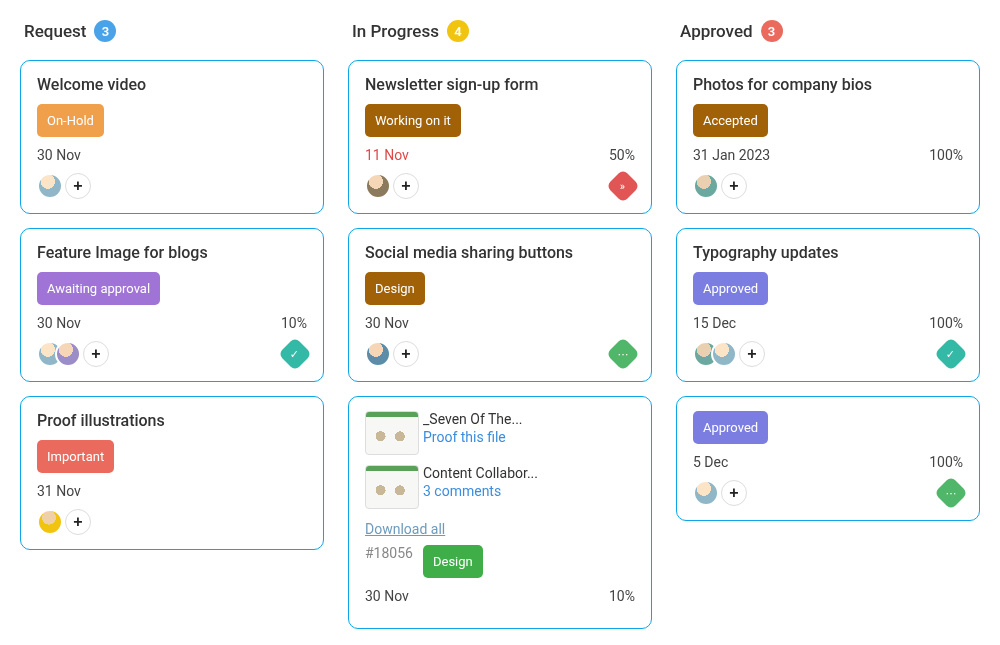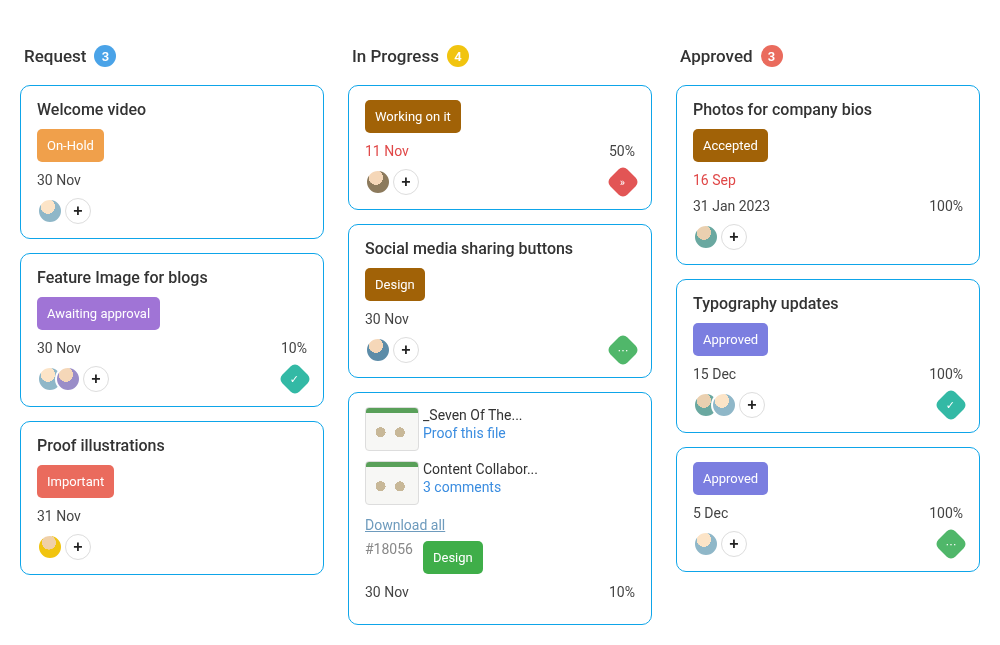--- a/index.html
+++ b/index.html
@@ -4,21 +4,21 @@
 <style>
   * { box-sizing: border-box; margin: 0; padding: 0; }
   body {
     font-family: -apple-system, BlinkMacSystemFont, "Segoe UI", Roboto, sans-serif;
     background: #fff;
     padding: 20px;
     width: 1000px;
     height: 645px;
     color: #333;
   }
-  .board { display: flex; gap: 24px; margin-top: 25px; }
+  .board { display: flex; gap: 24px; }
   .column { flex: 1; min-width: 0; }
   .col-header {
     display: flex; align-items: center; gap: 8px;
     margin-bottom: 18px;
     padding-left: 4px;
   }
   .col-title { font-size: 17px; font-weight: 500; color: #333; }
   .count-badge {
     display: inline-flex; align-items: center; justify-content: center;
     min-width: 22px; height: 22px; padding: 0 6px;
@@ -146,21 +146,21 @@
             <div class="avatar av3"></div>
             <button class="add-btn">+</button>
           </div>
         </div></div>
     </div>
     <div class="column">
       <div class="col-header">
         <span class="col-title">In Progress</span>
         <span class="count-badge count-yellow">4</span>
       </div>
-      <div class="card"><span class="tag tag-green-light">Working on it</span><div class="date-row">
+      <div class="card"><div class="card-title">Newsletter sign-up form</div><span class="tag tag-green-light">Working on it</span><div class="date-row">
           <span class="date-red">11 Nov</span>
           <span class="pct">50%</span>
         </div><div class="footer-row">
           <div class="avatars">
             <div class="avatar av4"></div>
             <button class="add-btn">+</button>
           </div>
           <div class="priority pri-red">
             <span>»</span>
           </div>
@@ -195,22 +195,20 @@
           <span>30 Nov</span>
           <span class="pct">10%</span>
         </div></div>
     </div>
     <div class="column">
       <div class="col-header">
         <span class="col-title">Approved</span>
         <span class="count-badge count-red">3</span>
       </div>
       <div class="card"><div class="card-title">Photos for company bios</div><span class="tag tag-green-light">Accepted</span><div class="date-row">
-          <span class="date-red">16 Sep</span>
-        </div><div class="date-row">
           <span>31 Jan 2023</span>
           <span class="pct">100%</span>
         </div><div class="footer-row">
           <div class="avatars">
             <div class="avatar av6"></div>
             <button class="add-btn">+</button>
           </div>
         </div></div>
       <div class="card"><div class="card-title">Typography updates</div><span class="tag tag-indigo">Approved</span><div class="date-row">
           <span>15 Dec</span>

